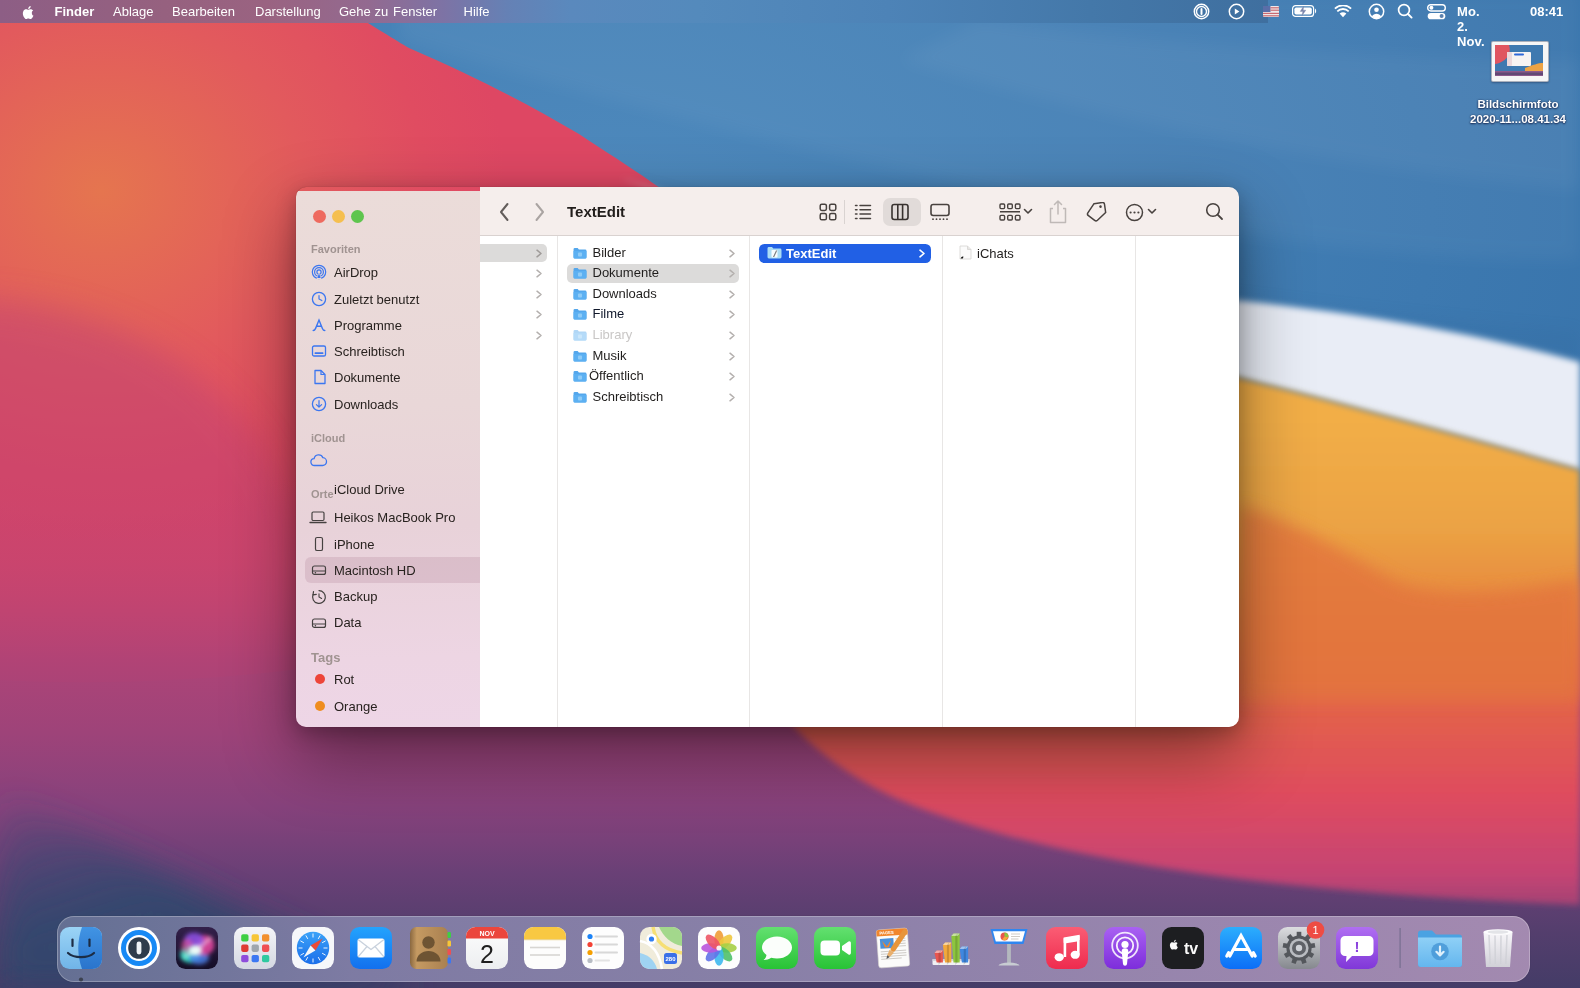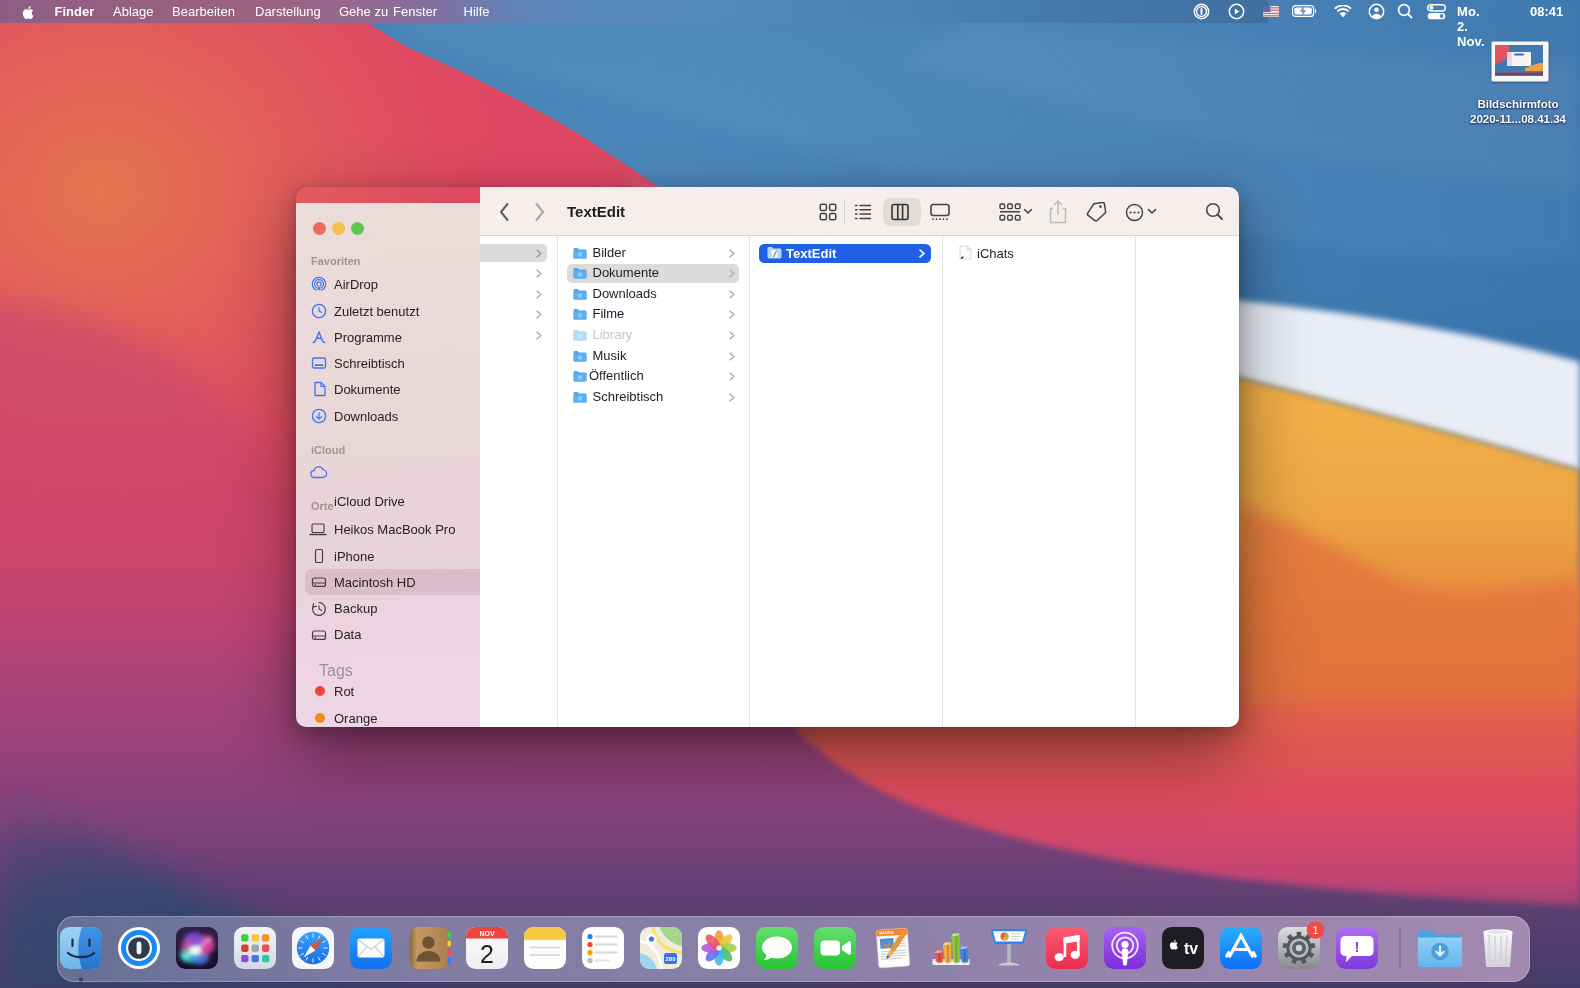--- a/index.html
+++ b/index.html
@@ -81,21 +81,21 @@
     <rect x="12" y="7" width="5" height="14" rx="1" fill="#ecd8dc"></rect>
     <rect x="19" y="8.5" width="10" height="2" rx="1" fill="#2f68d8"></rect>
     <rect x="0" y="27.5" width="48" height="2.5" fill="#56456e" opacity="0.8"></rect>
   </svg>
 </div>
 <div class="abs" style="left:1440px;top:97px;width:156px;text-align:center;color:#ffffff;font-size:11.5px;font-weight:bold;line-height:15px;text-shadow:0 1px 2px rgba(0,0,40,0.65),0 0 2px rgba(0,0,40,0.5);">Bildschirmfoto<br>2020-11...08.41.34</div>
 
 <div class="abs" id="win" style="left:296px;top:187px;width:942.5px;height:540px;border-radius:10px;
   box-shadow:0 28px 70px rgba(0,0,0,0.42),0 6px 20px rgba(0,0,0,0.25),0 0 1px rgba(0,0,0,0.35);overflow:hidden;">
 
-  <div class="abs" id="sidebar" style="left:0;top:16px;width:216px;height:540px;
+  <div class="abs" id="sidebar" style="left:0;top:4px;width:216px;height:540px;
     background:linear-gradient(178deg,#ebdcd9 0%,#e9d7d8 40%,#e8d2d9 62%,#edd5e3 86%,#eed6e7 100%);font-size:13px;color:#28221f;">
     <div class="abs" style="left:16.5px;top:18.5px;width:13px;height:13px;border-radius:50%;background:#ee6a5f;"></div>
     <div class="abs" style="left:35.5px;top:18.5px;width:13px;height:13px;border-radius:50%;background:#f5bf4f;"></div>
     <div class="abs" style="left:54.5px;top:18.5px;width:13px;height:13px;border-radius:50%;background:#5ec54e;"></div>
     <div class="abs" style="left:15px;top:52px;font-size:11px;font-weight:bold;color:#a09391;">Favoriten</div>
     <div class="abs" style="left:9px;top:365.5px;width:175px;height:26px;border-radius:6px 0 0 6px;background:rgba(140,80,110,0.16);"></div>
     <svg class="abs" style="left:15px;top:73px" width="16" height="16" viewBox="0 0 16 16">
       <g fill="none" stroke="#3b76f0">
             <circle cx="8" cy="8" r="2.1" stroke-width="1.2"></circle>
             <circle cx="8" cy="8" r="4.4" stroke-width="1.2"></circle>
@@ -155,21 +155,21 @@
       <path d="M2.5 2.5 L2 5.9 L5.3 5.4" fill="none" stroke="#454140" stroke-width="1.2" stroke-linecap="round" stroke-linejoin="round"></path>
       <path d="M8 4.7 L8 8 L10.6 9.5" fill="none" stroke="#454140" stroke-width="1.1" stroke-linecap="round"></path>
     </svg>
     <span class="abs" style="left:38px;top:398px;">Backup</span>
     <svg class="abs" style="left:15px;top:423.5px" width="16" height="16" viewBox="0 0 16 16">
       <rect x="1.5" y="4" width="13" height="8.4" rx="2" fill="none" stroke="#454140" stroke-width="1.2"></rect>
       <path d="M1.8 9 L14.2 9" stroke="#454140" stroke-width="1.1"></path>
           <circle cx="4.4" cy="10.7" r="0.8" fill="#454140"></circle>
     </svg>
     <span class="abs" style="left:38px;top:424px;">Data</span>
-    <div class="abs" style="left:15px;top:458.5px;font-size:16px;font-weight:normal;color:#a09391;margin-left:8px;">Tags</div>
+    <div class="abs" style="left:15px;top:458.5px;font-size:13px;font-weight:bold;color:#a09391;">Tags</div>
     <div class="abs" style="left:18.5px;top:483px;width:10px;height:10px;border-radius:50%;background:#ed4539;"></div>
     <span class="abs" style="left:38px;top:481px;">Rot</span>
     <div class="abs" style="left:18.5px;top:509.5px;width:10px;height:10px;border-radius:50%;background:#ef8d1f;"></div>
     <span class="abs" style="left:38px;top:507.5px;">Orange</span>
     <div class="abs" style="left:18.5px;top:536px;width:10px;height:10px;border-radius:50%;background:#f1b52c;"></div>
     <span class="abs" style="left:38px;top:534px;">Gelb</span>
   </div>
 
   <div class="abs" id="toolbar" style="left:184px;top:0;width:758.5px;height:49px;
     background:#f5eeec;border-bottom:1px solid #d9d2d0;box-sizing:border-box;">

